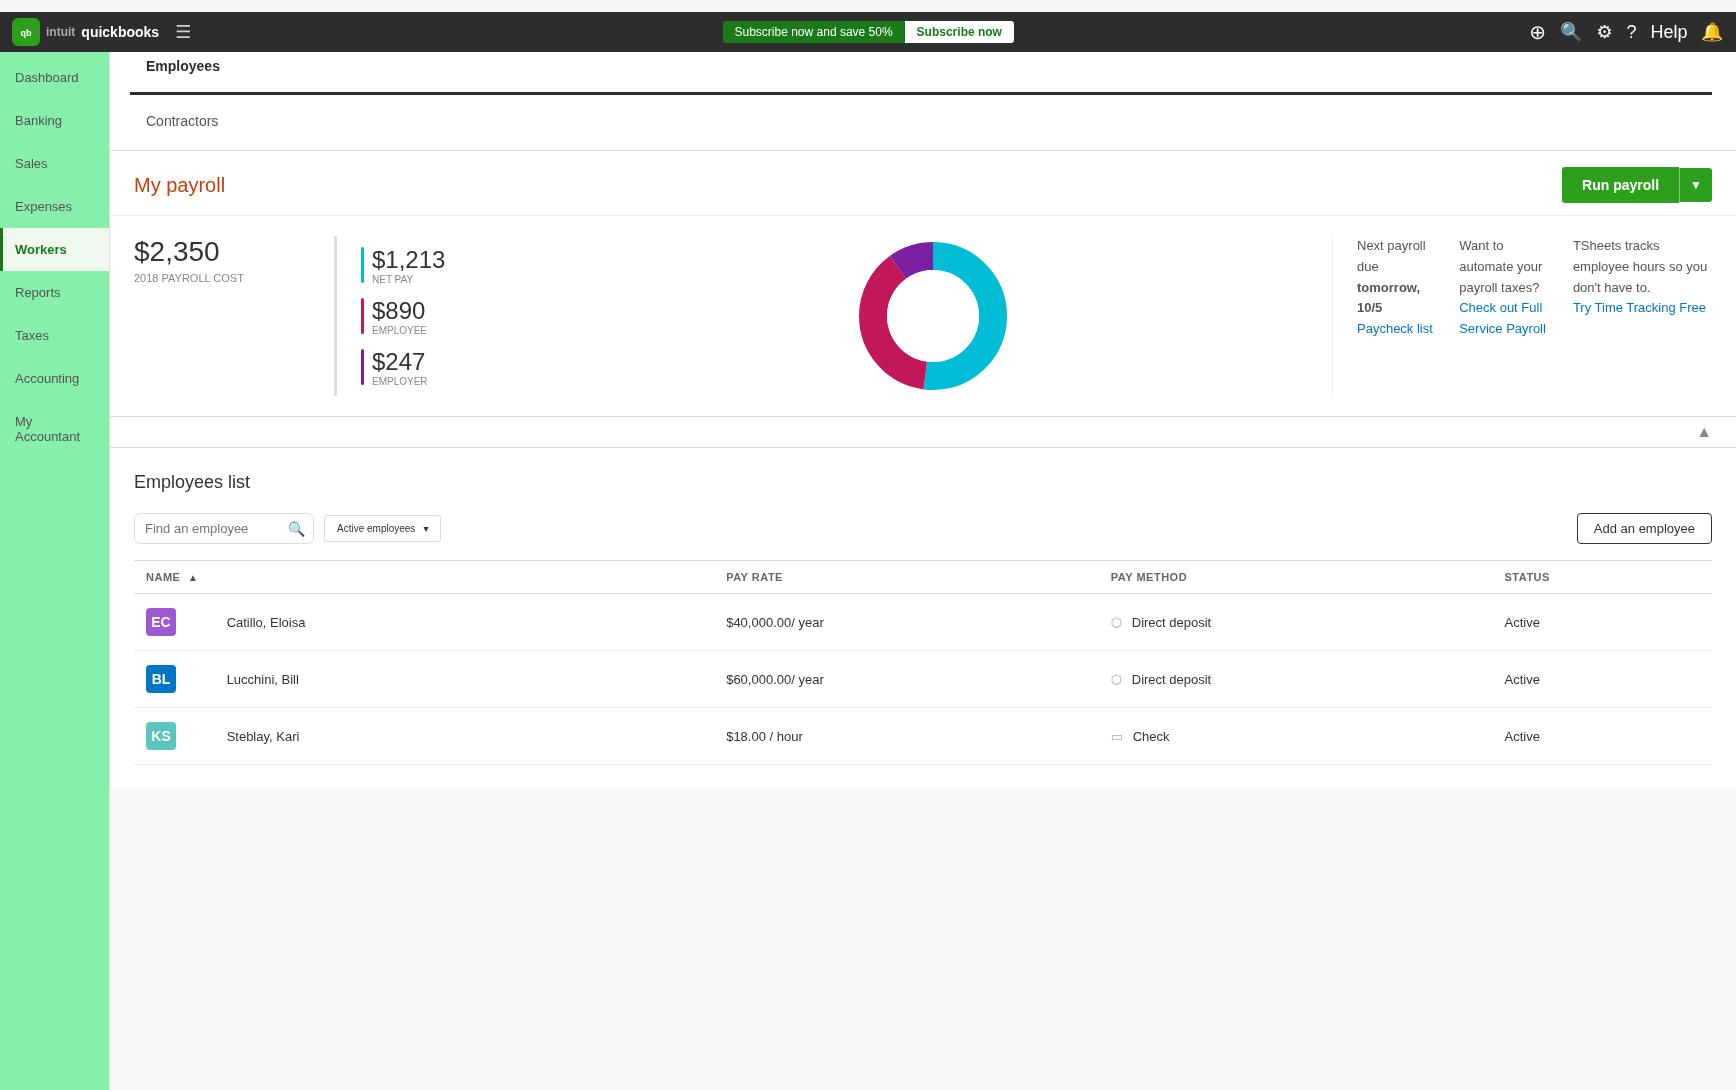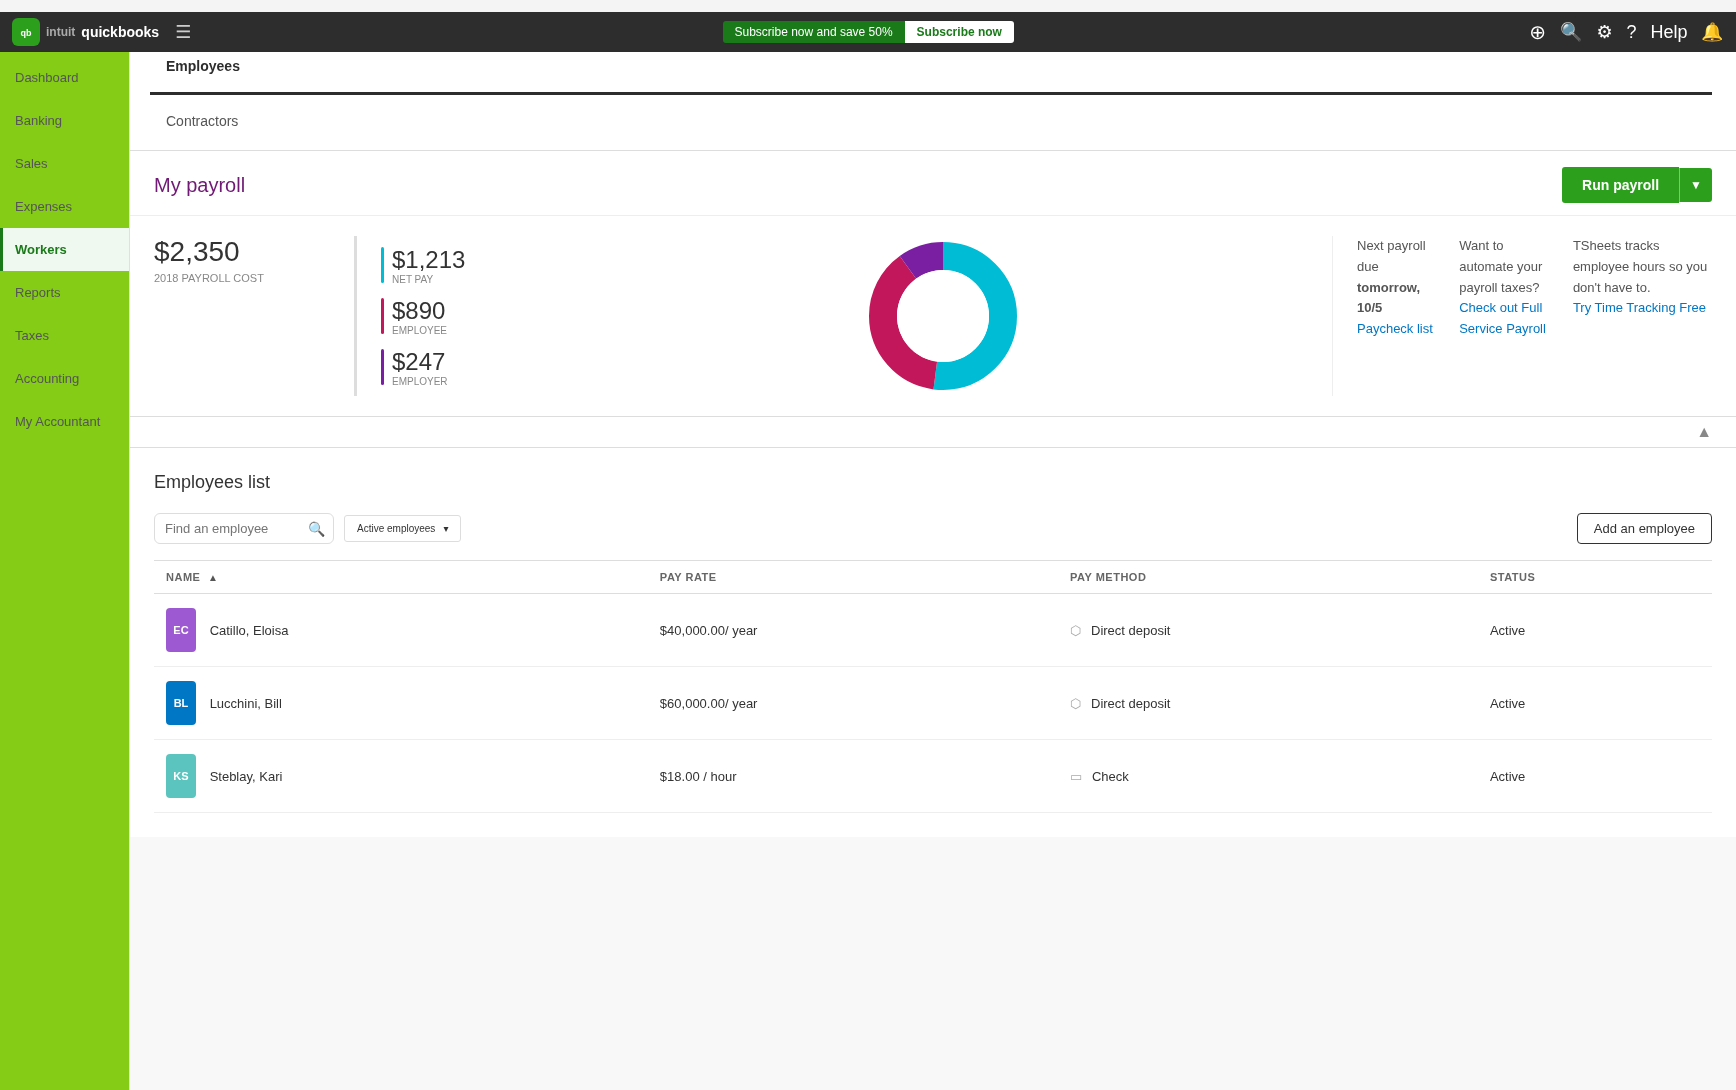--- a/index.html
+++ b/index.html
@@ -78,22 +78,22 @@
 
     
     .app-layout {
       display: flex;
       margin-top: 40px;
       min-height: calc(100vh - 40px);
     }
 
     
     .sidebar {
-      width: 130px;
-      background: #84cc16;
+      width: 110px;
+      background: #86efac;
       border-right: 1px solid #e0e0e0;
       flex-shrink: 0;
       padding-top: 16px;
     }
     .sidebar-item {
       padding: 14px 12px;
       font-size: 13px;
       color: #555;
       cursor: pointer;
       border-left: 3px solid transparent;
@@ -139,21 +139,21 @@
       background: white;
       padding: 16px 24px 0 24px;
       display: flex;
       align-items: center;
       justify-content: space-between;
       border-bottom: 1px solid #eee;
     }
     .payroll-title {
       font-size: 20px;
       font-weight: 400;
-      color: #701a75;
+      color: #c2410c;
       padding-bottom: 12px;
     }
     .run-payroll-btn {
       background: #2ca01c;
       color: white;
       border: none;
       padding: 10px 20px;
       font-size: 14px;
       font-weight: bold;
       cursor: pointer;
@@ -351,35 +351,35 @@
     .employee-table td {
       padding: 14px 12px;
       font-size: 13px;
       color: #333;
       border-bottom: 1px solid #eee;
       vertical-align: middle;
     }
     .sort-arrow { font-size: 10px; margin-left: 4px; color: #555; }
     .avatar-circle {
       width: 30px;
-      height: 44px;
+      height: 28px;
       border-radius: 4px;
       display: inline-flex;
       align-items: center;
       justify-content: center;
-      font-size: 11px;
+      font-size: 14px;
       font-weight: bold;
       color: white;
       margin-right: 10px;
       vertical-align: middle;
     }
     .avatar-ec { background: #9c59d1; }
     .avatar-bl { background: #0077c5; }
     .avatar-ks { background: #5bc4bf; }
-    .employee-name { vertical-align: middle; }
+    .employee-name { vertical-align: middle; margin-left: 37px; }
   </style>
 </head>
 <body>
 
 <div class="topbar">
   <div class="topbar-logo">
     <div class="logo-icon">
       <svg width="18" height="18" viewBox="0 0 18 18">
         <circle cx="9" cy="9" r="8" fill="#2ca01c"></circle>
         <text x="9" y="13" text-anchor="middle" font-size="9" fill="white" font-weight="bold">qb</text>

